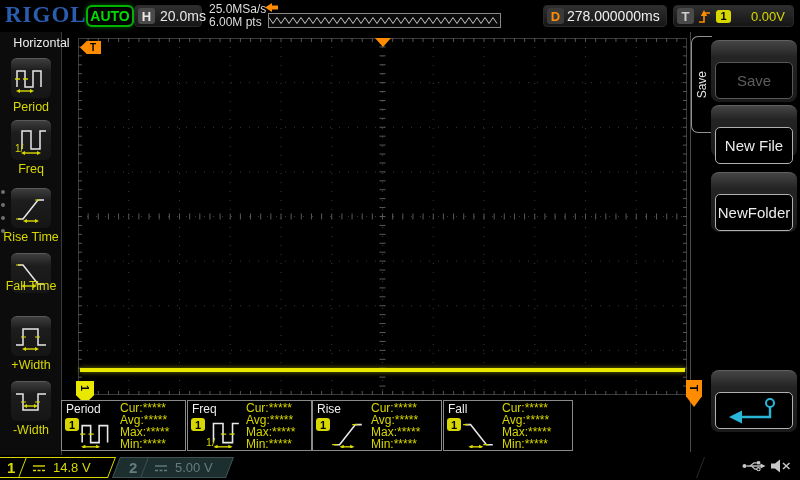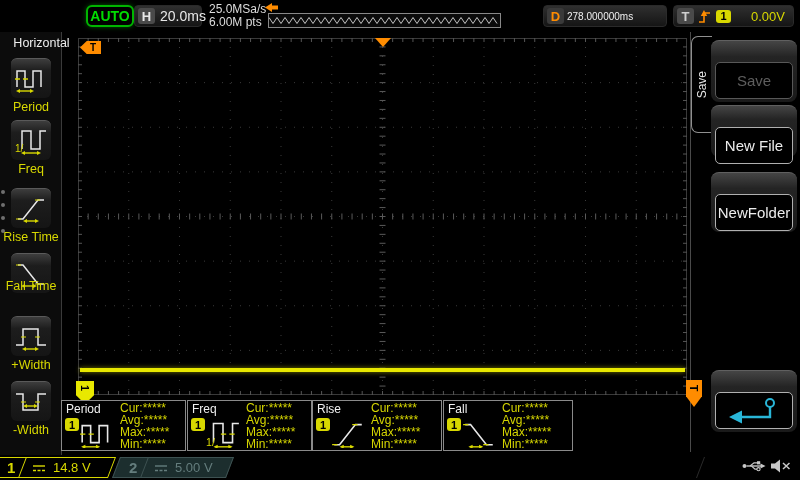--- a/index.html
+++ b/index.html
@@ -25,21 +25,21 @@
            font-weight:bold; font-size:13px; display:flex; align-items:center;
            justify-content:center; flex:0 0 auto; }
   .h-val { color:#e8e8e8; font-size:14px; margin-left:5px; }
   .acq { left:209px; top:3px; color:#ddd; font-size:12px; line-height:13px; }
   .preview-marker { left:265px; top:3px; }
   .preview-bar { left:268px; top:13px; width:233px; height:15px; background:#0a0a0a;
            border:1px solid #888; }
   .d-box { left:543px; top:5px; width:124px; height:22px; padding:0 3px; }
   .d-chip { width:17px; height:16px; background:#3a3a3a; border-radius:3px; color:#ff8c00;
            font-weight:bold; font-size:13px; display:flex; align-items:center; justify-content:center; }
-  .d-val { color:#f0f0f0; font-size:10px; margin-left:3px; }
+  .d-val { color:#f0f0f0; font-size:14px; margin-left:3px; }
   .t-box { left:673px; top:5px; width:121px; height:22px; padding:0 3px; gap:4px; }
   .t-chip { color:#cfcfcf; }
   .ch-badge { width:15px; height:13px; background:#d8d800; border-radius:3px; color:#000;
            font-weight:bold; font-size:11px; display:flex; align-items:center; justify-content:center; }
   .t-val { color:#d8d800; font-size:13px; margin-left:16px; }
 
   
   .left-menu { left:0; top:32px; width:62px; height:423px; background:#0c0c0c;
            border-right:1px solid #3a3a3a; }
   .lm-title { position:absolute; left:0; top:4px; width:83px; text-align:center;
@@ -117,20 +117,21 @@
            transform:skewX(-21deg); }
   .bb-icons { position:absolute; left:742px; top:3px; display:flex; gap:4px; align-items:center; }
 
   svg { display:block; }
 </style>
 </head>
 <body>
 
 <div id="screen">
 
+  <div class="abs brand">RIGOL</div>
   <div class="abs auto-badge">AUTO</div>
 
   <div class="abs tb-box h-box">
     <span class="key-chip">H</span>
     <span class="h-val">20.0ms</span>
   </div>
 
   <div class="abs acq">
     <div>25.0MSa/s</div>
     <div>6.00M pts</div>

